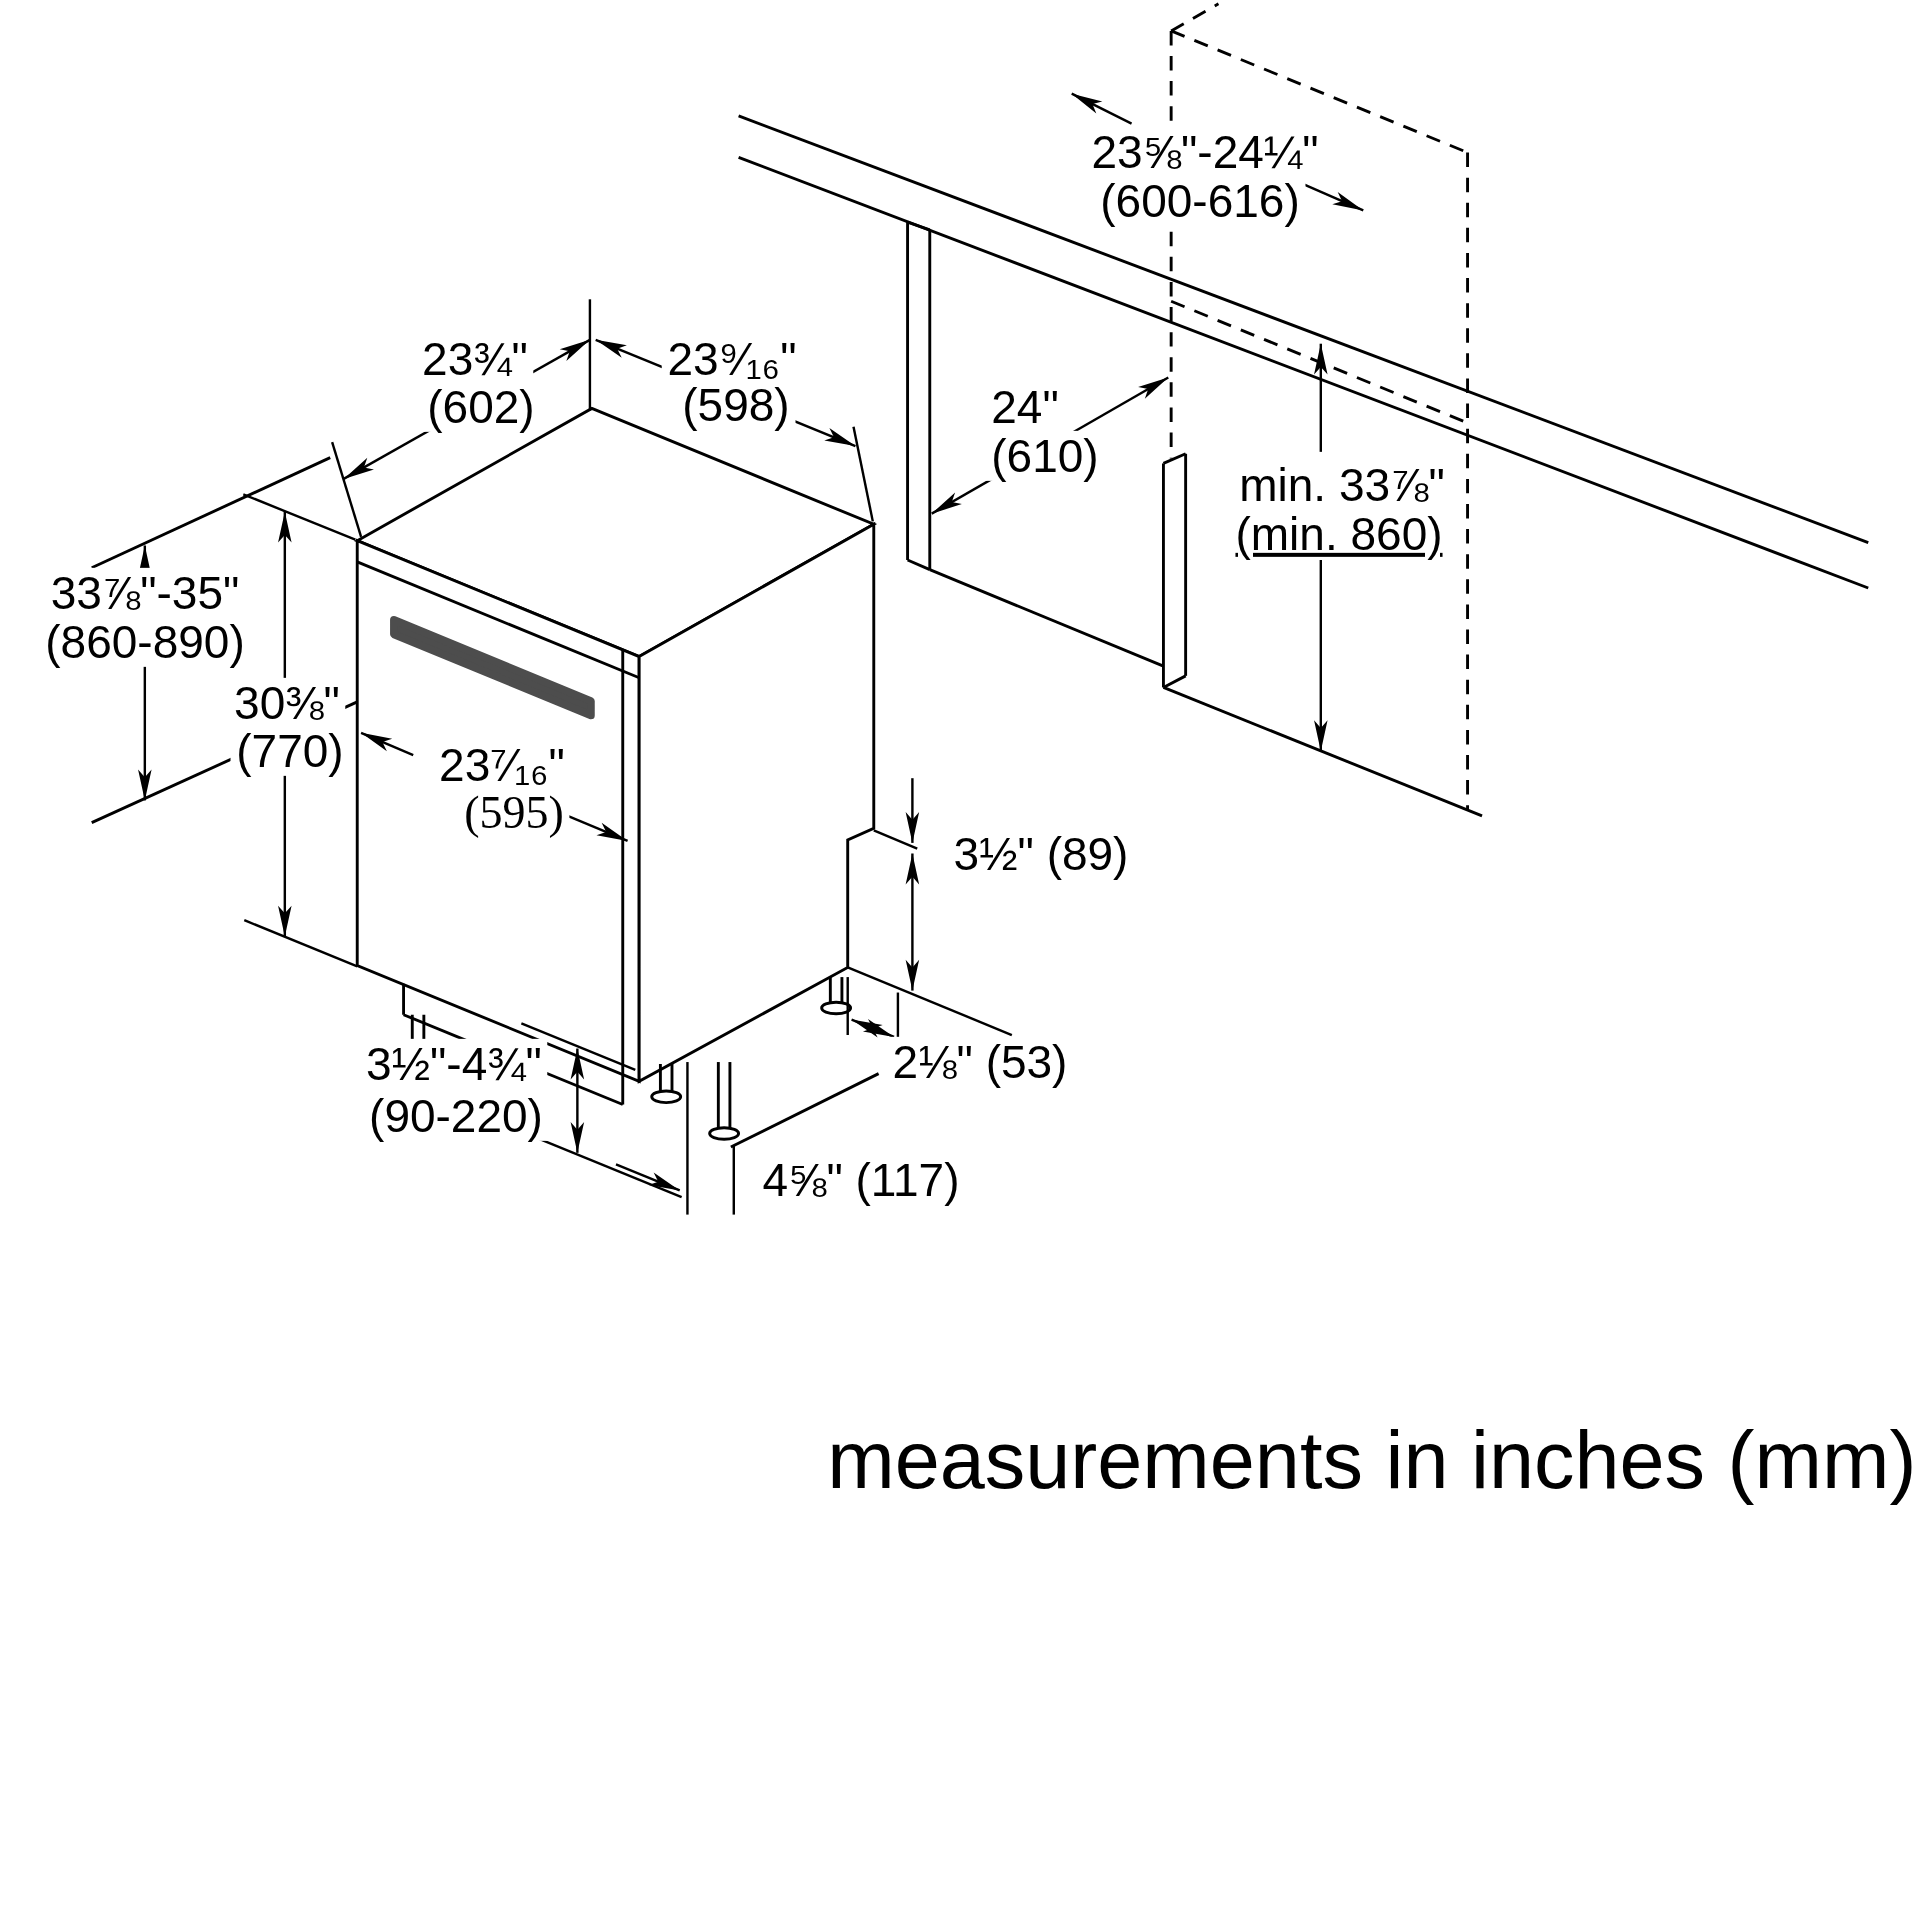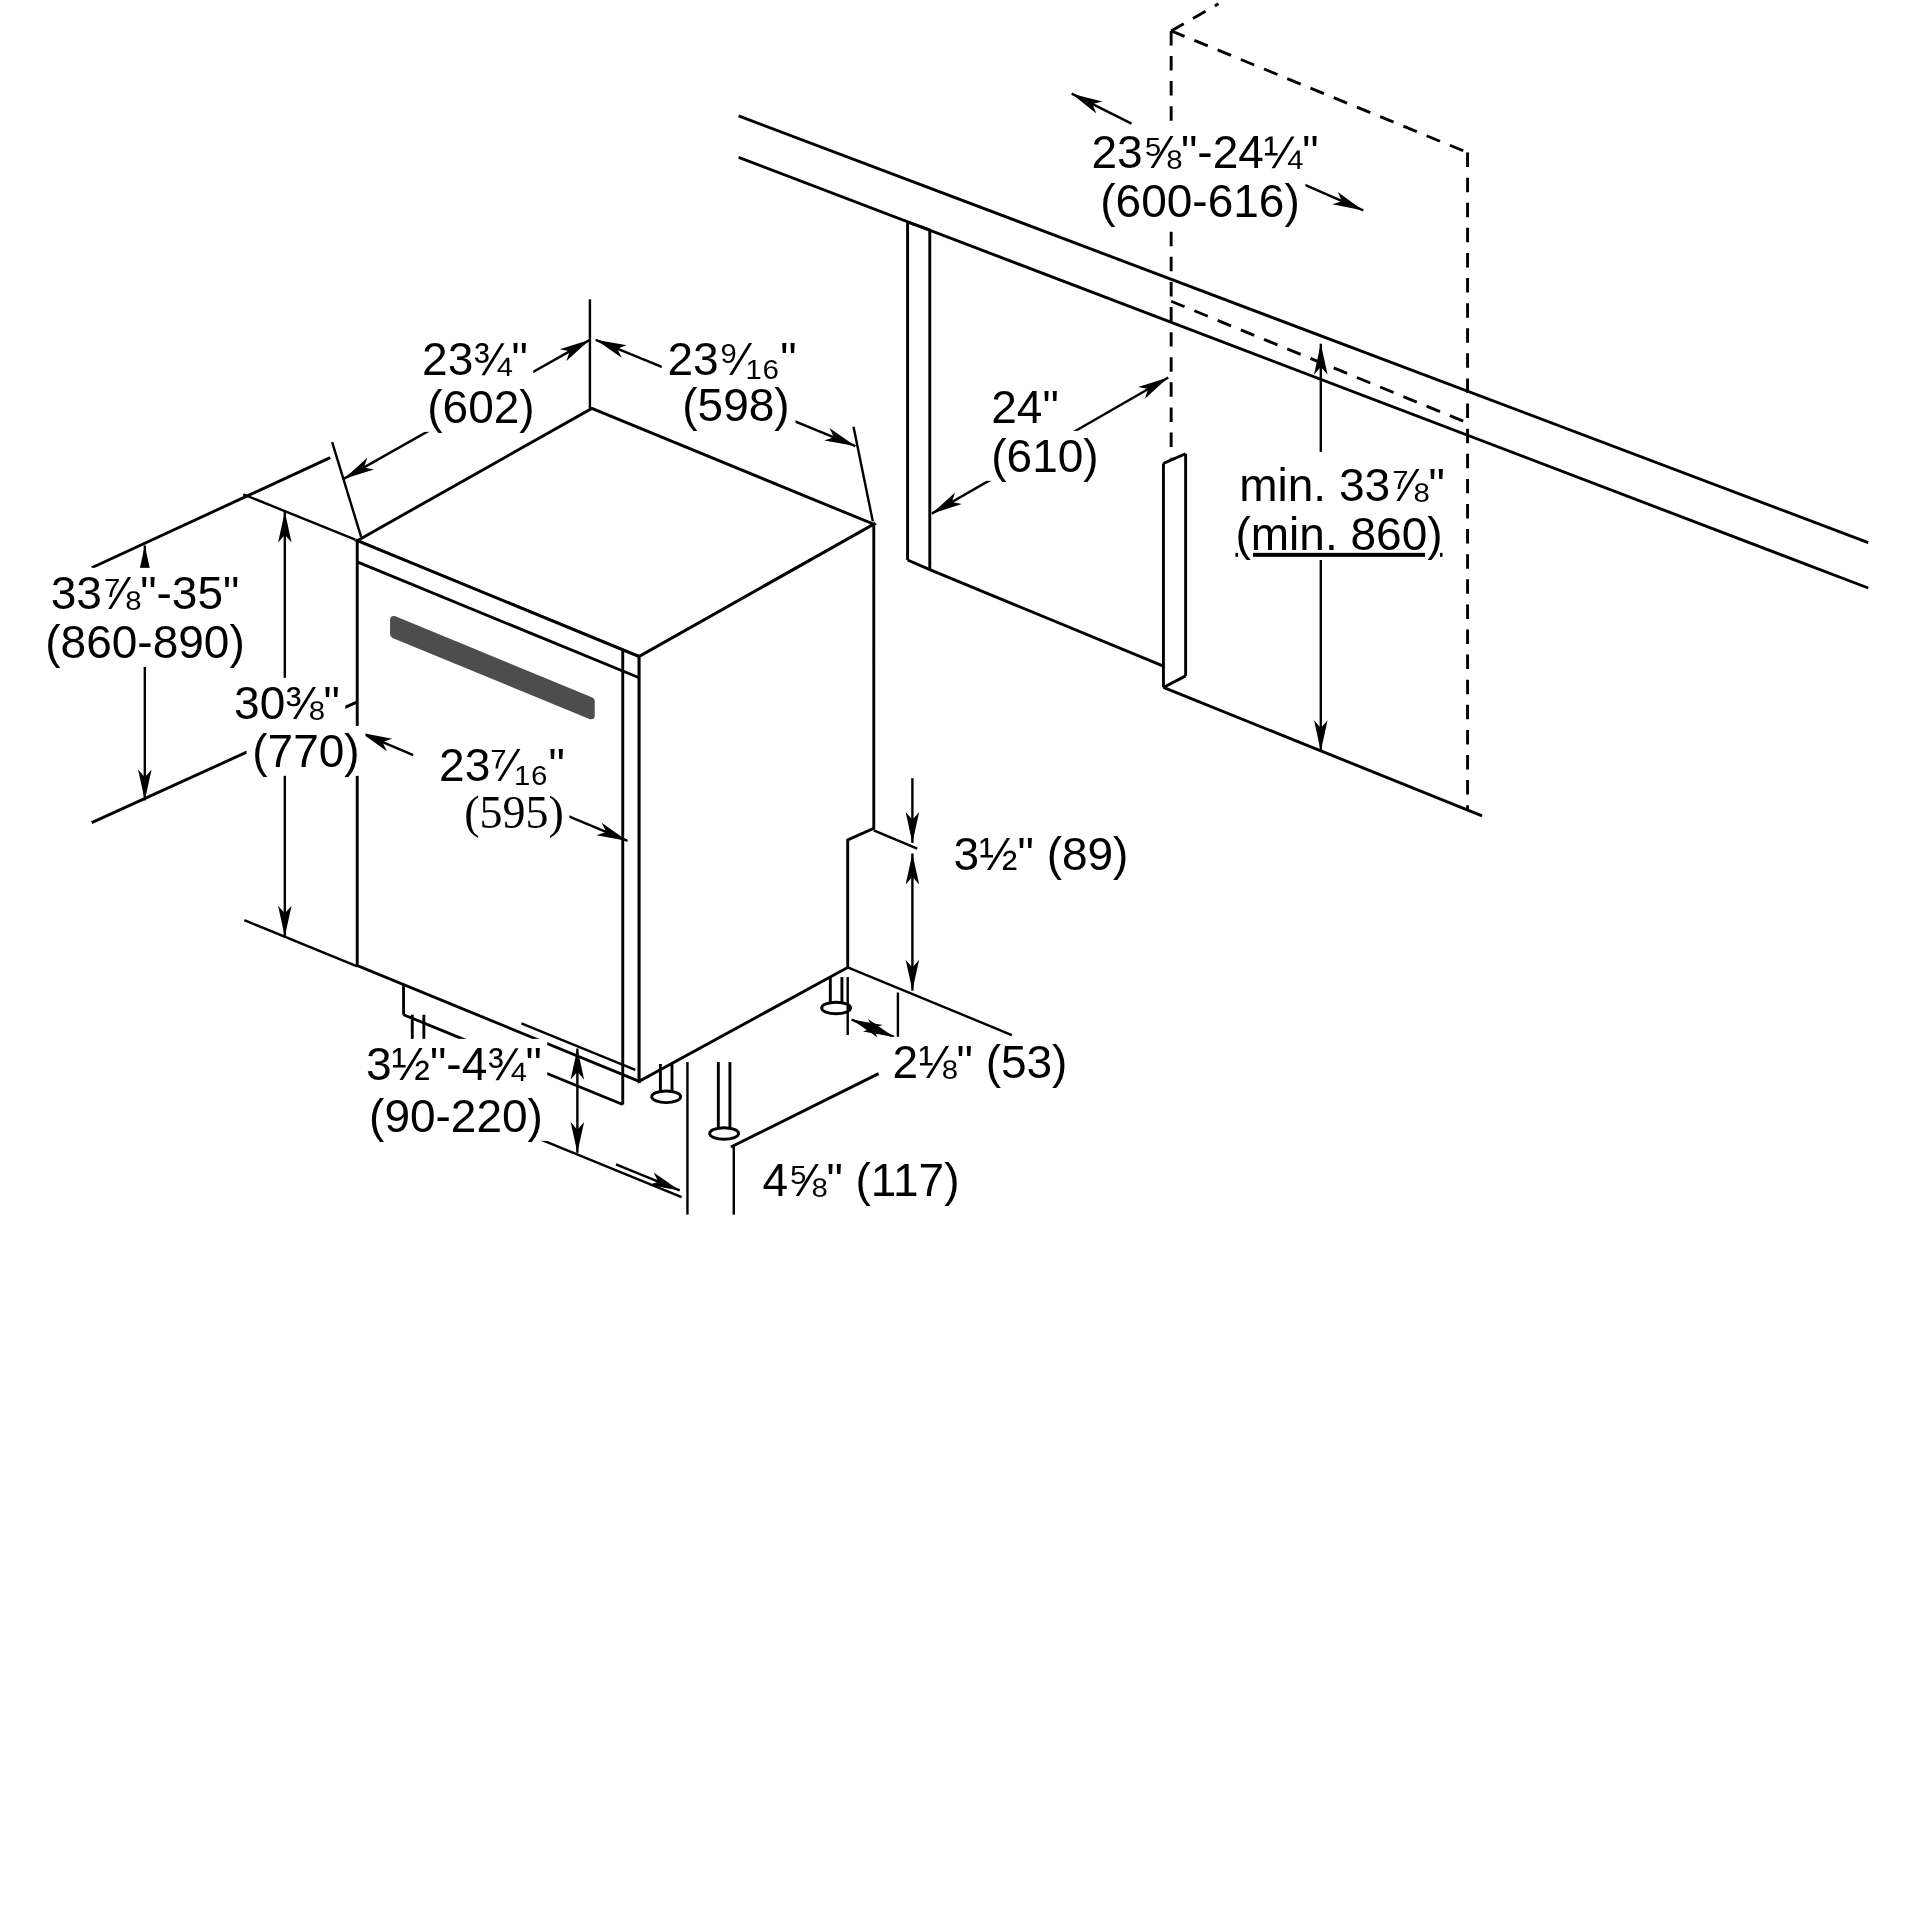--- a/index.html
+++ b/index.html
@@ -193,29 +193,30 @@
   <div class="dim-label" style="left:1025px; top:407px;">24"</div>
   <div class="dim-label" style="left:1045px; top:456px;text-align:center;">(610)</div>
 
   <div class="dim-label" style="left:1342px; top:485px;">min. 33⅞"</div>
   <div class="dim-label" style="left:1339px; top:534px;text-decoration:underline;">(min. 860)</div>
 
   <div class="dim-label" style="left:145px; top:593px;">33⅞"-35"</div>
   <div class="dim-label" style="left:145px; top:642px;">(860-890)</div>
 
   <div class="dim-label" style="left:287px; top:703px;">30⅜"</div>
-  <div class="dim-label" style="left:306px; top:751px;">(770)</div>
+  <div class="dim-label" style="left:290px; top:751px;">(770)</div>
 
   <div class="dim-label" style="left:502px; top:765px;">23⁷⁄₁₆"</div>
   <div class="dim-label" style="left:514px; top:813px;font-family:Liberation Serif, serif;">(595)</div>
 
   <div class="dim-label" style="left:1041px; top:854px;">3½" (89)</div>
 
   <div class="dim-label" style="left:980px; top:1062px;">2⅛" (53)</div>
 
   <div class="dim-label" style="left:454px; top:1064px;">3½"-4¾"</div>
   <div class="dim-label" style="left:456px; top:1116px;">(90-220)</div>
 
   <div class="dim-label" style="left:861px; top:1180px;">4⅝" (117)</div>
 
+  <div class="footer-note">measurements in inches (mm)</div>
 
 </div>
 
 
 </body></html>

